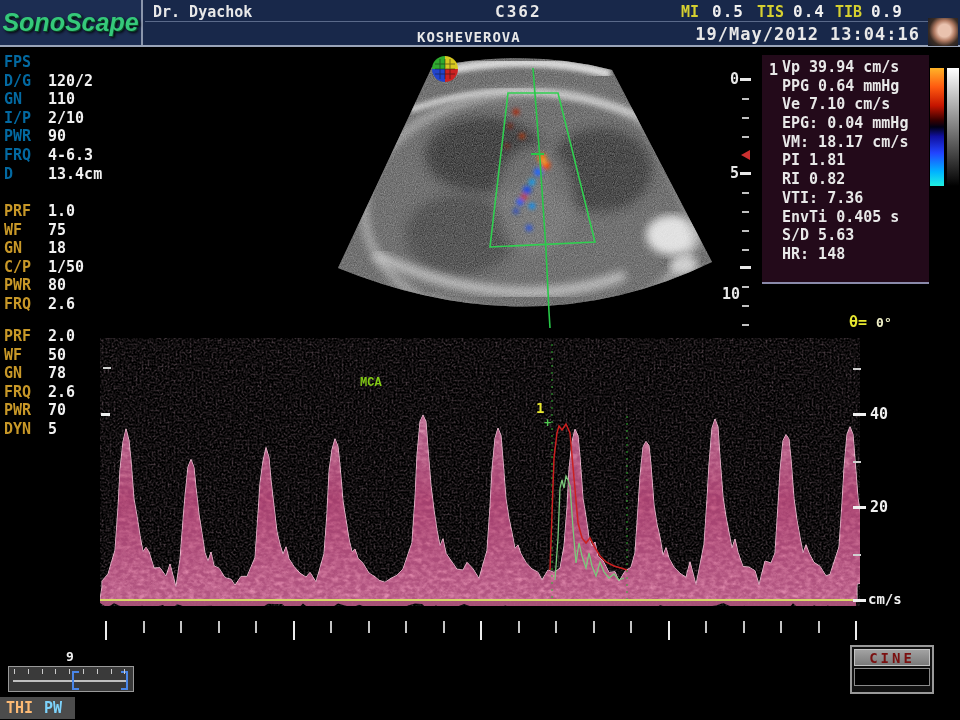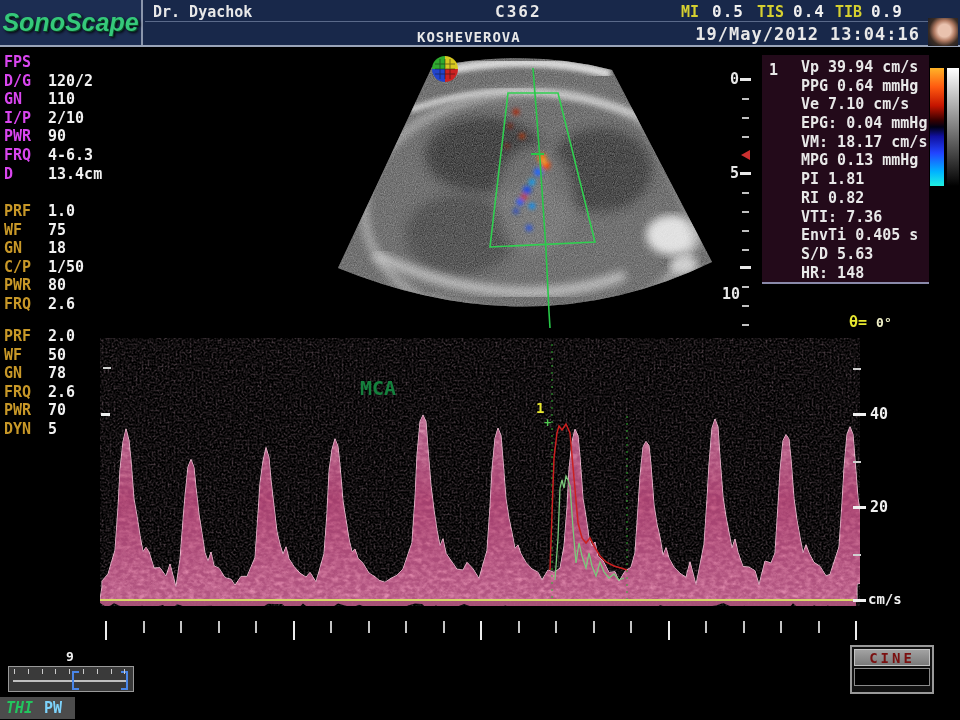--- a/index.html
+++ b/index.html
@@ -25,67 +25,67 @@
   #patient{position:absolute;left:272px;top:6px;font-size:14px;letter-spacing:1px;}
   #datetime{position:absolute;right:8px;top:1px;font-size:17px;letter-spacing:1px;}
   #thumb{position:absolute;left:928px;top:18px;width:30px;height:28px;background:
      radial-gradient(circle at 55% 45%, #e9c2ae 0 28%, #b07a62 46%, #3a2c24 68%, #161a24 100%);}
 
   
   .pblock{left:4px;width:126px;}
   #pb{top:53px;} #pc{top:202px;} #pp{top:327px;}
   .prow{height:18.6px;line-height:18.6px;font-size:15px;white-space:pre;}
   .plabel{display:inline-block;width:44px;}
-  #pb .plabel{color:#d946ef;} #pc .plabel,#pp .plabel{color:#c89828;}
+  #pb .plabel{color:#0369a1;} #pc .plabel,#pp .plabel{color:#c89828;}
   .pvalue{color:#f0f0f0;}
 
   
   #measpanel{left:762px;top:55px;width:167px;height:229px;background:#230a1a;
              border-bottom:2px solid #8a8aaa;box-sizing:border-box;padding-top:3px;}
-  .mrow{font-size:15px;height:18.7px;line-height:18.7px;padding-left:39px;white-space:pre;}
+  .mrow{font-size:15px;height:18.7px;line-height:18.7px;padding-left:20px;white-space:pre;}
   #midx{position:absolute;left:7px;top:6px;font-size:15px;}
 
   
   #cbar{left:930px;top:68px;width:14px;height:118px;background:
     linear-gradient(#ffb428 0%,#ff5a10 16%,#c41400 32%,#3a0000 44%,#000014 50%,
                     #1010a0 58%,#2244ff 72%,#00b4ff 88%,#20f0e0 100%);}
   #gbar{left:947px;top:68px;width:12px;height:118px;background:linear-gradient(#fff,#000);}
 
   
   .dtickM{position:absolute;width:11px;height:3px;background:#e8e8e8;}
   .dtickm{position:absolute;width:7px;height:2px;background:#c0c0c0;}
   .dlab{position:absolute;font-size:15px;color:#e8e8e8;}
   #focus{left:741px;top:150px;width:0;height:0;border-top:5px solid transparent;
          border-bottom:5px solid transparent;border-right:9px solid #cc3030;}
 
   
   #theta{left:849px;top:313px;font-size:15px;}
   #theta .tl{color:#e8e830;} #theta .tv{color:#f0f0c8;font-size:13px;margin-left:9px;}
   #spec{left:100px;top:338px;}
-  #mca{left:360px;top:376px;font-size:20px;color:#15803d;}
+  #mca{left:360px;top:376px;font-size:12px;color:#84cc16;font-family:Liberation Mono, monospace;}
   #beatnum{left:536px;top:400px;font-size:14px;color:#e8e830;}
   #beatcross{left:544px;top:416px;font-size:12px;color:#50c850;}
   .vtickM{position:absolute;width:13px;height:3px;background:#f0f0f0;}
   .vtickm{position:absolute;width:8px;height:2px;background:#d0d0d0;}
   .vlab{position:absolute;font-size:15px;color:#f0f0f0;}
   #vunit{position:absolute;font-size:14px;color:#f0f0f0;}
   .ttick{position:absolute;width:2px;background:#d8d8d8;}
 
   
   #scrub{left:8px;top:666px;width:126px;height:26px;background:#3a3a3a;
          border:1px solid #999;box-sizing:border-box;}
   .stick{position:absolute;width:1px;height:5px;background:#ccc;top:2px;}
   #sline{position:absolute;left:4px;top:13px;width:114px;height:2px;background:#c0c0c0;}
   #brl{position:absolute;left:63px;top:4px;width:5px;height:15px;
        border-left:2px solid #4a86e8;border-top:2px solid #4a86e8;border-bottom:2px solid #4a86e8;}
   #brr{position:absolute;left:112px;top:4px;width:5px;height:15px;
        border-right:2px solid #4a86e8;border-top:2px solid #4a86e8;border-bottom:2px solid #4a86e8;}
   #fnum{left:66px;top:649px;font-size:13px;color:#f0f0f0;}
   #modebar{left:0;top:697px;width:75px;height:22px;background:#4c4c4c;}
-  #thi{position:absolute;left:6px;top:2px;font-size:15px;color:#22c55e;font-style:italic;}
+  #thi{position:absolute;left:6px;top:2px;font-size:15px;color:#fdba74;}
   #pw{position:absolute;left:44px;top:2px;font-size:15px;color:#7dd3fc;}
   #cinebtn{left:850px;top:645px;width:84px;height:49px;border:2px solid #999;
            background:#111;box-sizing:border-box;padding:2px;}
   #cinehead{height:17px;background:linear-gradient(#a2a2a2,#7a7a7a);border:1px solid #c4c4c4;
             text-align:center;font-size:14px;color:#7a1010;letter-spacing:3px;line-height:16px;
             box-sizing:border-box;}
   #cinebody{height:18px;margin-top:2px;background:#000;border:1px solid #8a8a8a;box-sizing:border-box;}
 </style>
 </head>
 <body>
@@ -223,21 +223,20 @@
   </div>
 <div class="abs" id="focus"></div>
 
 <div class="abs" id="measpanel">
   <span id="midx">1</span>
 <div class="mrow">Vp 39.94 cm/s</div>
     <div class="mrow">PPG 0.64 mmHg</div>
     <div class="mrow">Ve 7.10 cm/s</div>
     <div class="mrow">EPG: 0.04 mmHg</div>
     <div class="mrow">VM: 18.17 cm/s</div>
-    <div class="mrow">MPG 0.13 mmHg</div>
     <div class="mrow">PI 1.81</div>
     <div class="mrow">RI 0.82</div>
     <div class="mrow">VTI: 7.36</div>
     <div class="mrow">EnvTi 0.405 s</div>
     <div class="mrow">S/D 5.63</div>
     <div class="mrow">HR: 148</div>
   </div>
 
 <div class="abs" id="cbar"></div>
 <div class="abs" id="gbar"></div>

